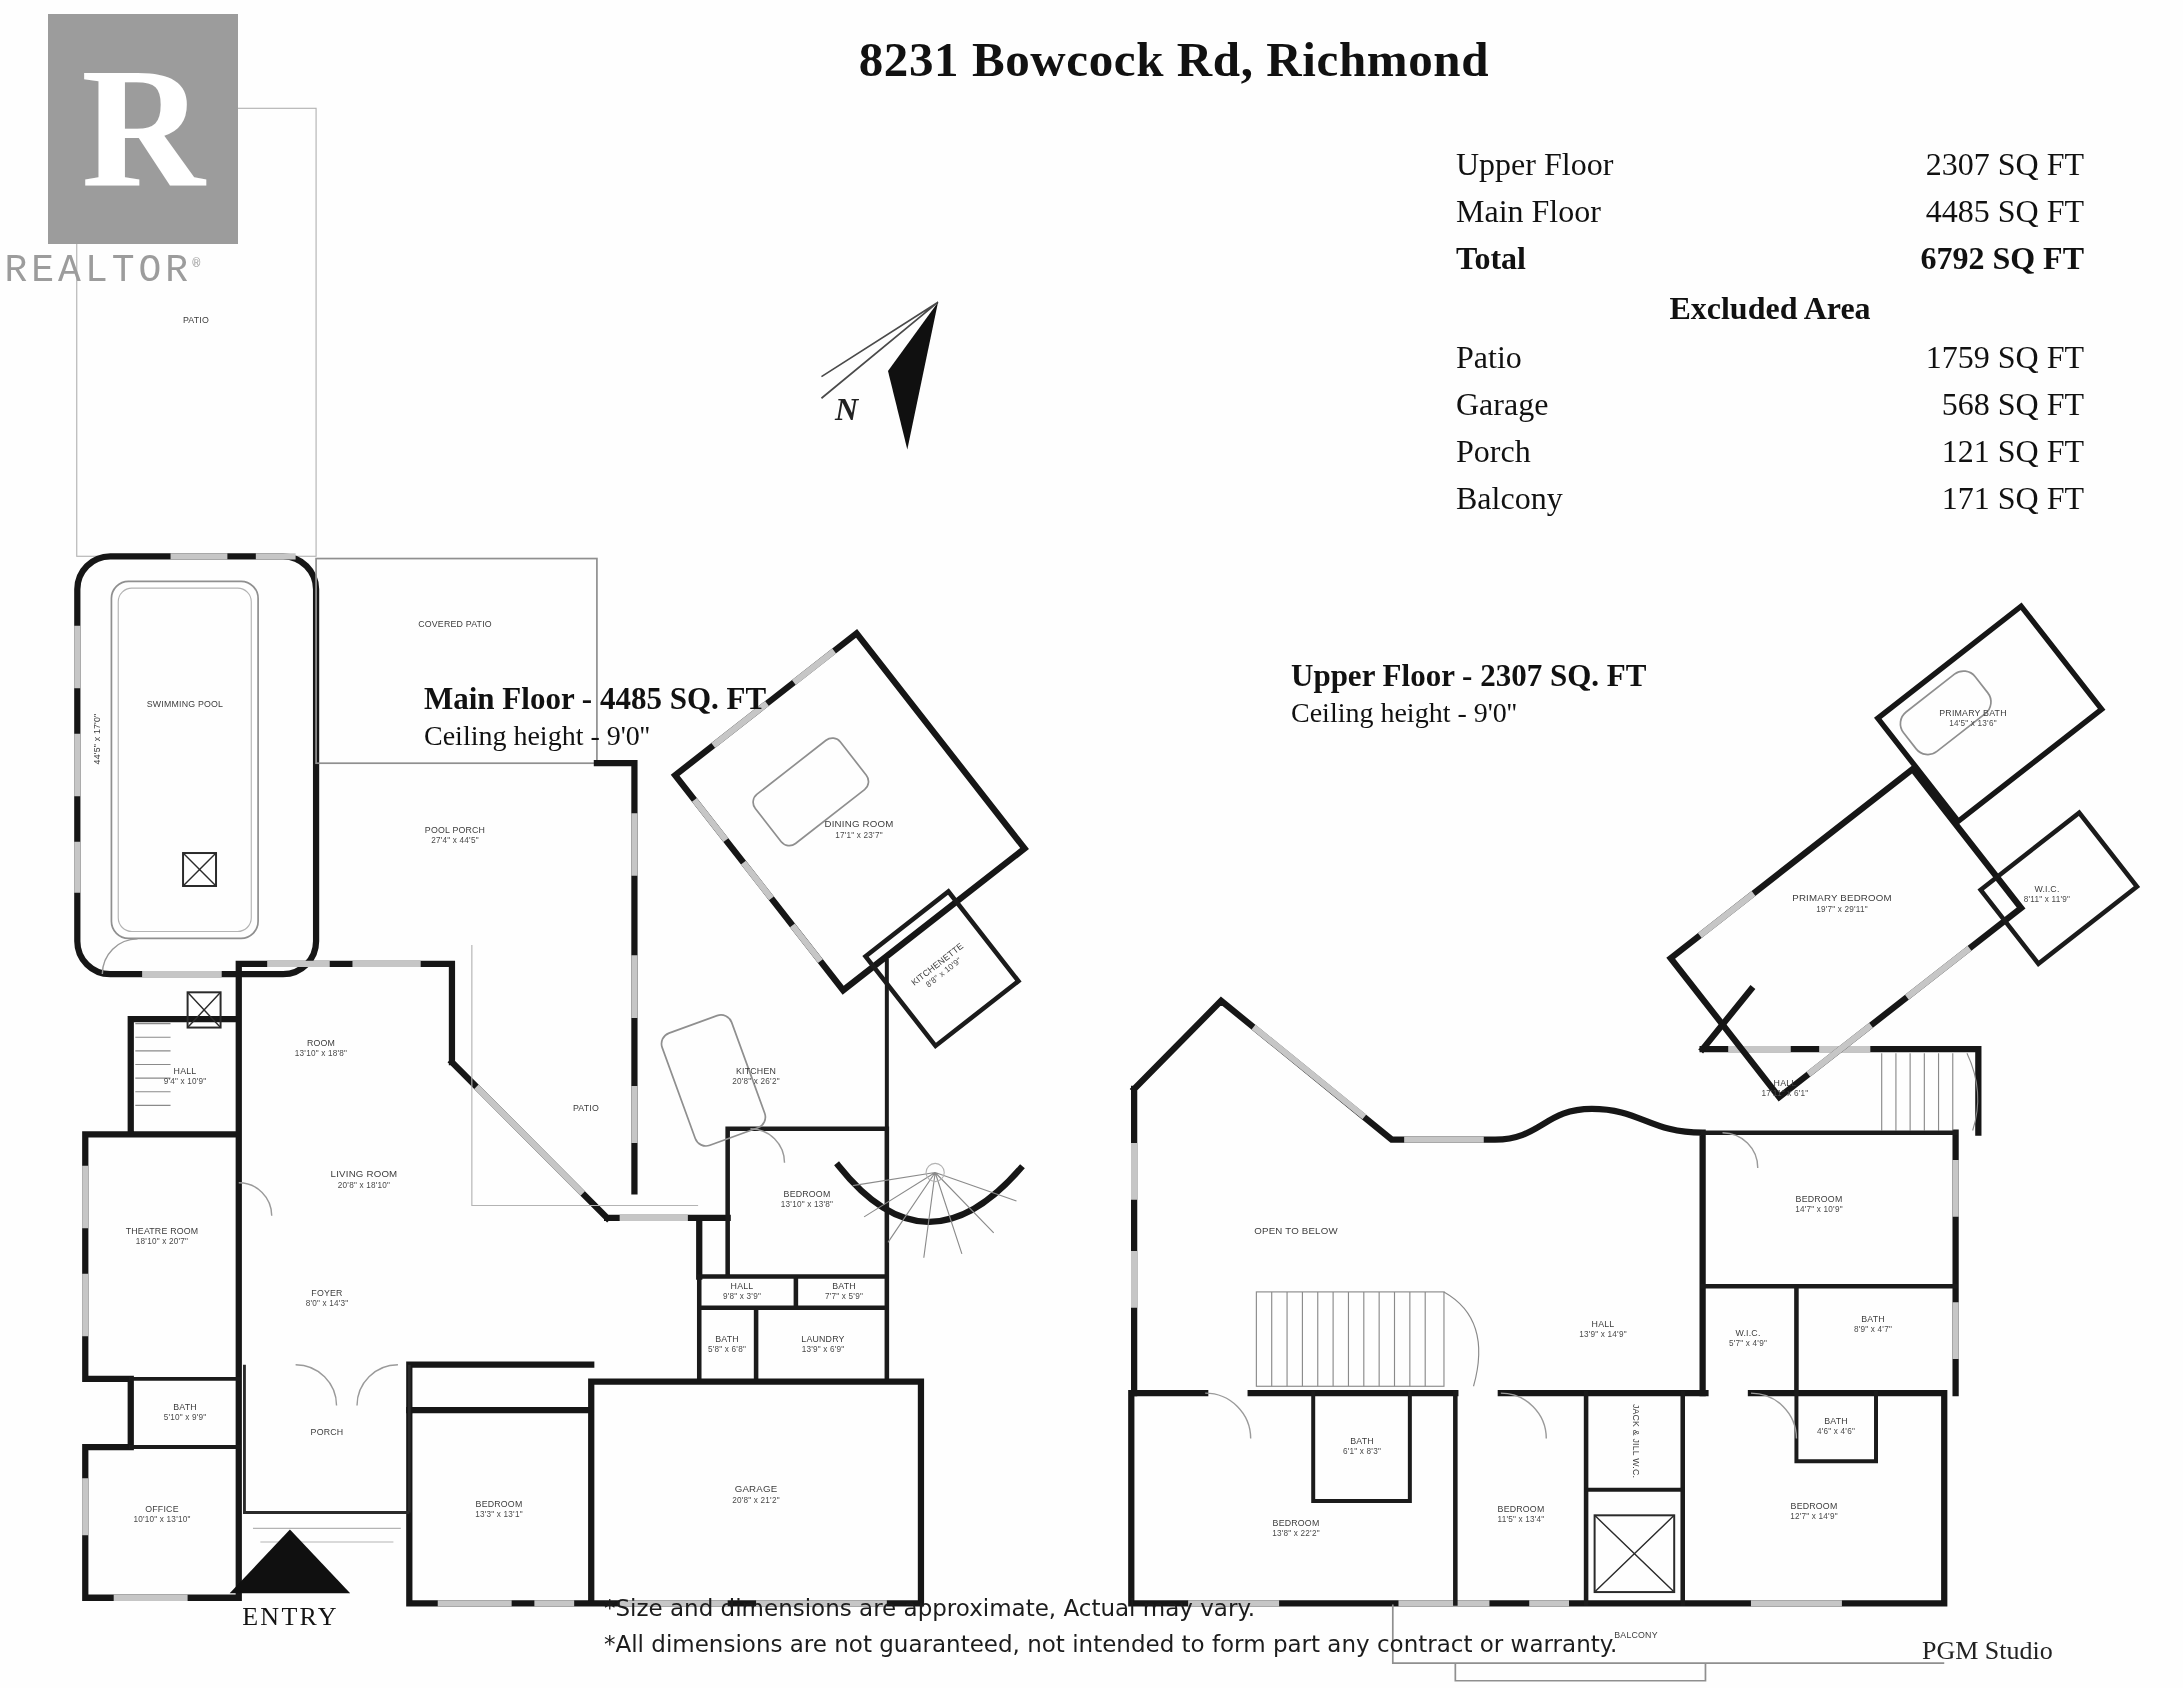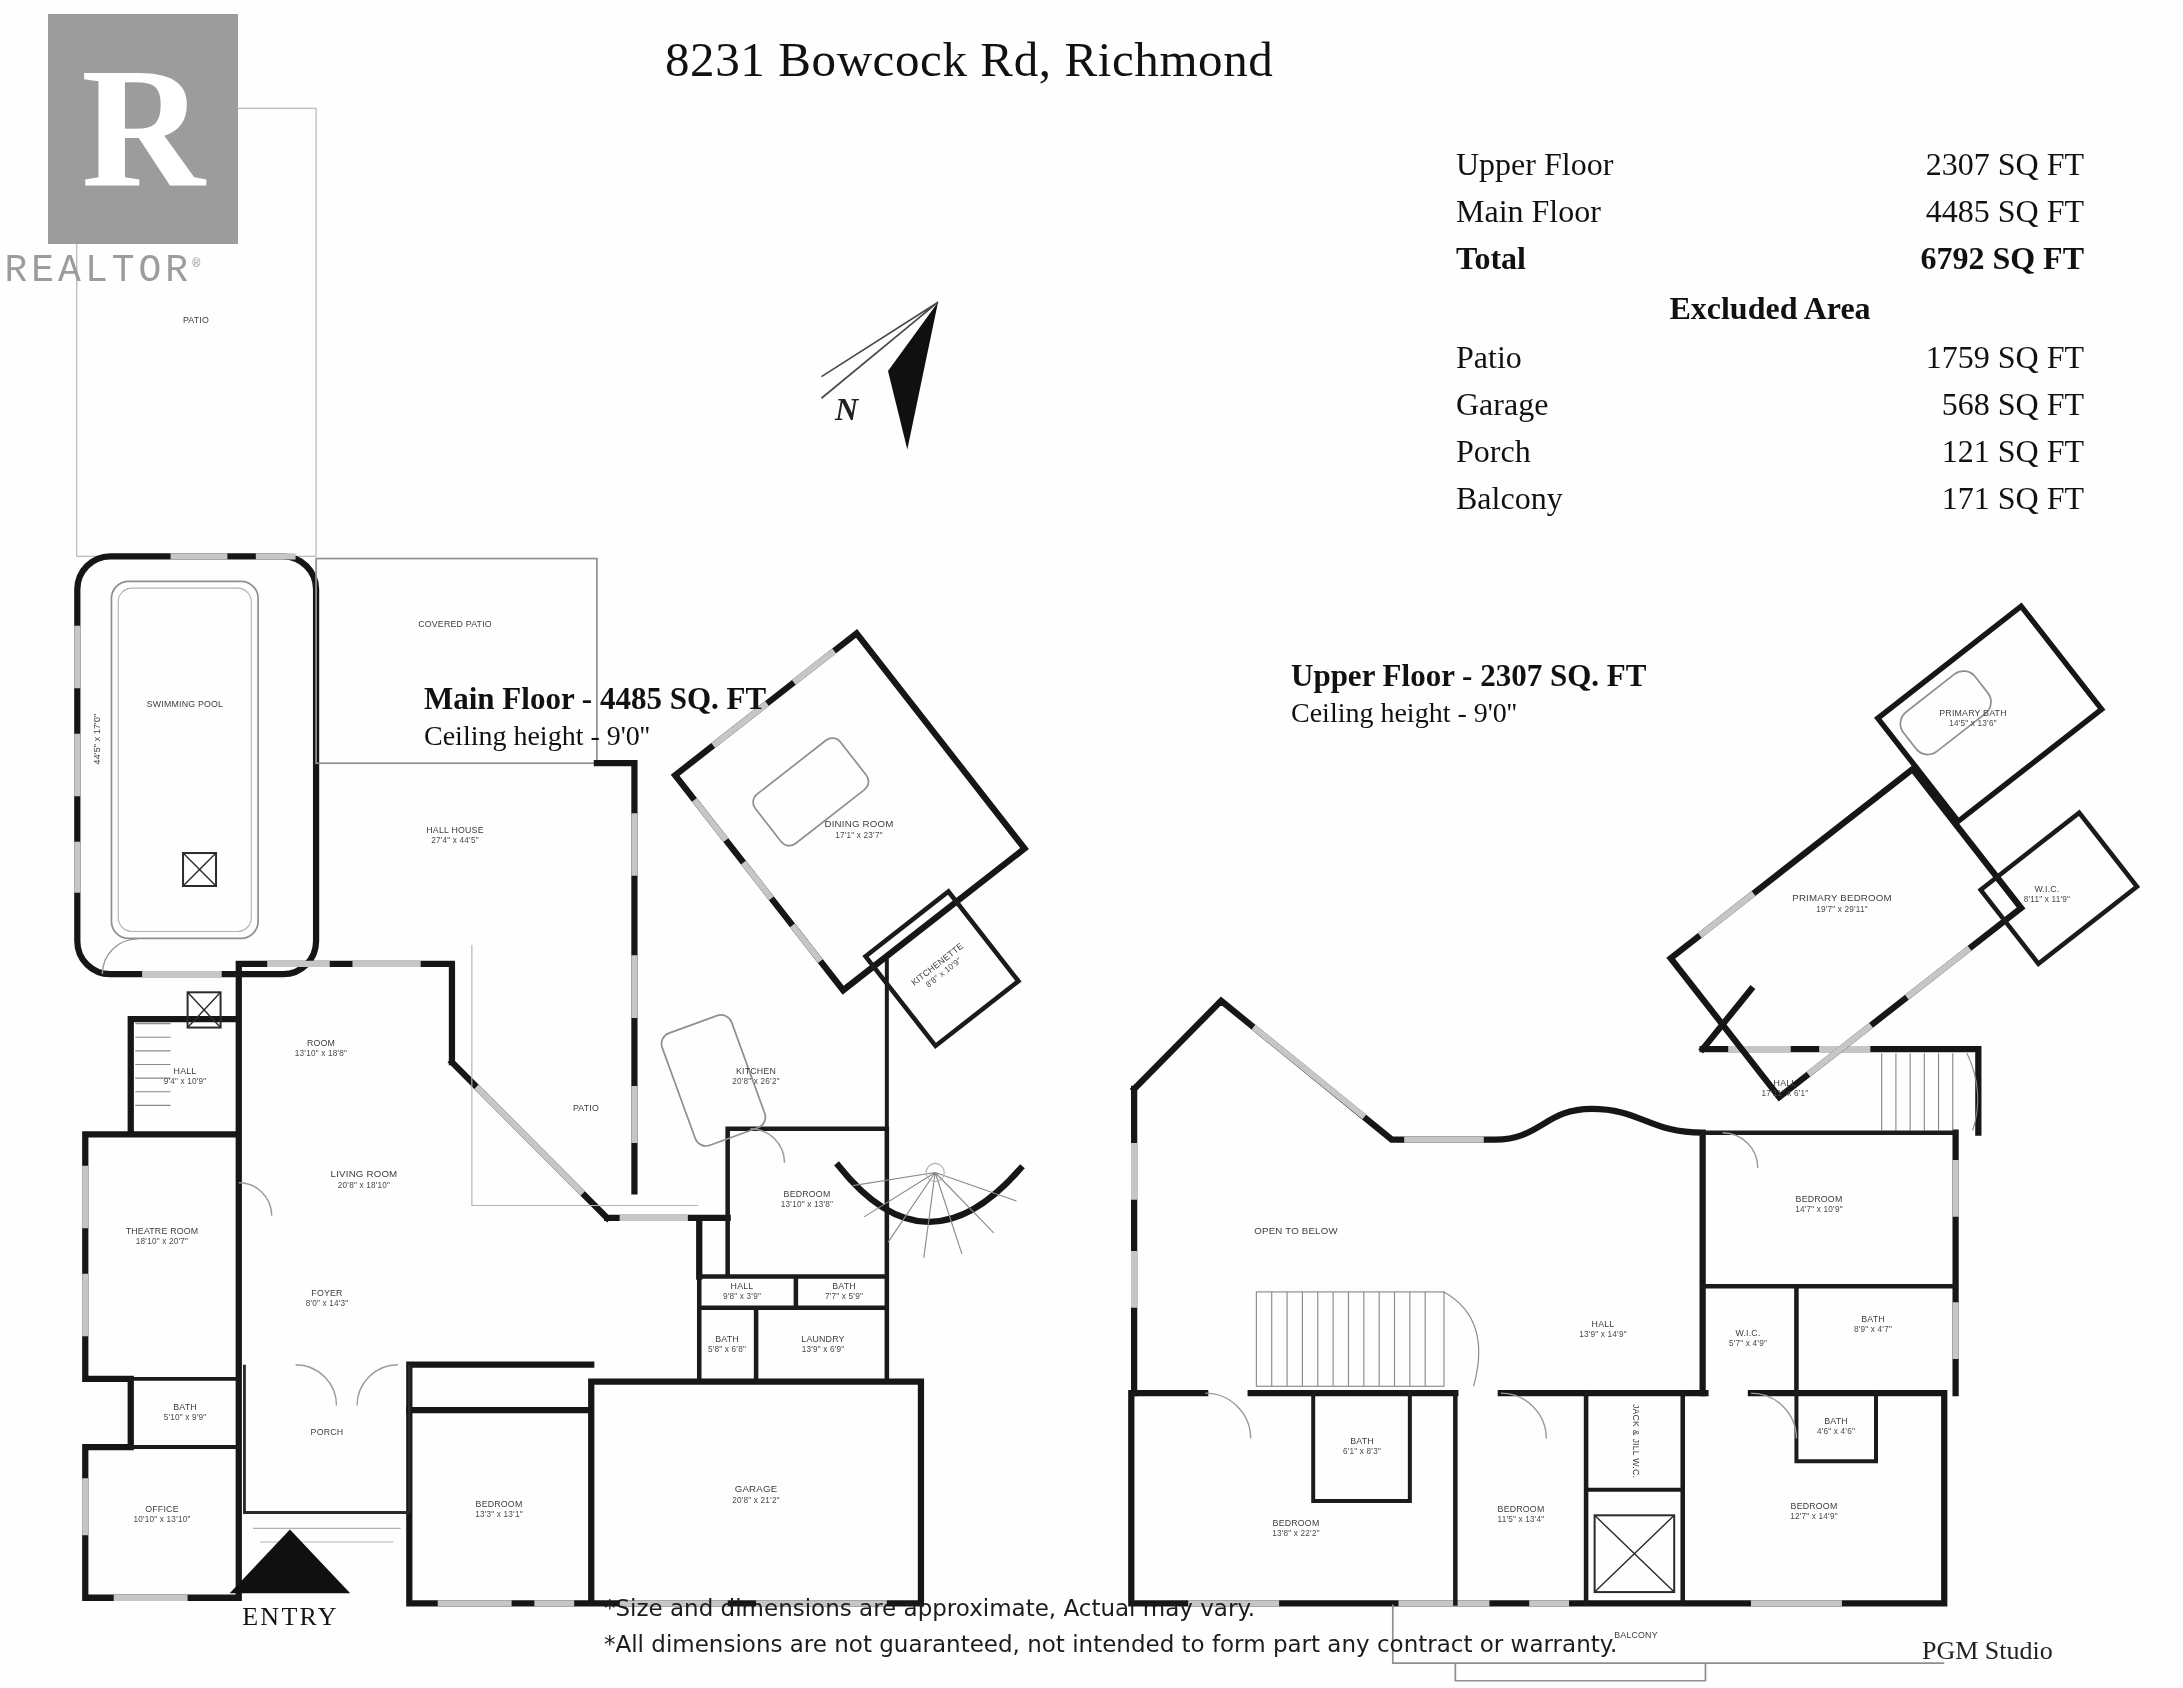--- a/index.html
+++ b/index.html
@@ -14,22 +14,22 @@
   .w5{stroke:#2a2a2a;stroke-width:5;fill:none}
   .win{stroke:#c6c6c6;stroke-width:11;fill:none}
   .tl{stroke:#b3b3b3;stroke-width:2;fill:none}
   .tl2{stroke:#8f8f8f;stroke-width:3;fill:none}
   .st{stroke:#8a8a8a;stroke-width:2;fill:none}
   .door{stroke:#9a9a9a;stroke-width:2.5;fill:none}
   .xbox rect{stroke:#2a2a2a;stroke-width:3.5;fill:none}
   .xbox path{stroke:#2a2a2a;stroke-width:2.5;fill:none}
   .cl{stroke:#4a4a4a;stroke-width:3;fill:none}
   
-  .title{position:absolute;left:665px;top:31px;width:824px;text-align:left;
-         font-size:49px;font-weight:400;letter-spacing:0.6px;}
+  .title{position:absolute;left:665px;top:31px;width:824px;text-align:right;
+         font-size:49px;font-weight:700;letter-spacing:0.6px;}
   .areas{position:absolute;left:1456px;top:141px;width:628px;font-size:32px;line-height:47px;}
   .arow{display:flex;justify-content:space-between;}
   .arow.bold{font-weight:700;gap:48px;}
   .aheading{text-align:center;font-weight:700;line-height:52px;}
   .ftitle{position:absolute;text-align:left;}
   .ftitle .l1{font-size:31px;font-weight:700;}
   .ftitle .l2{font-size:28px;margin-top:3.4px;}
   .notes{position:absolute;left:604px;top:1590px;font-family:"DejaVu Sans",sans-serif;
          font-size:23px;line-height:36px;color:#1c1c1c;}
   .studio{position:absolute;left:1922px;top:1636px;width:216px;font-size:26px;color:#222;}
@@ -248,21 +248,21 @@
   <div class="rl" style="left:185px;top:705px">
       <span>SWIMMING POOL</span>
     </div>
   <div class="rl rot-90" style="left:98px;top:739px">
       <span>44'5" x 17'0"</span>
     </div>
   <div class="rl" style="left:455px;top:625px">
       <span>COVERED PATIO</span>
     </div>
   <div class="rl" style="left:455px;top:836px">
-      <span>HALL HOUSE</span>
+      <span>POOL PORCH</span>
       <span class="d">27'4" x 44'5"</span>
     </div>
   <div class="rl" style="left:321px;top:1049px">
       <span>ROOM</span>
       <span class="d">13'10" x 18'8"</span>
     </div>
   <div class="rl" style="left:185px;top:1077px">
       <span>HALL</span>
       <span class="d">9'4" x 10'9"</span>
     </div>

